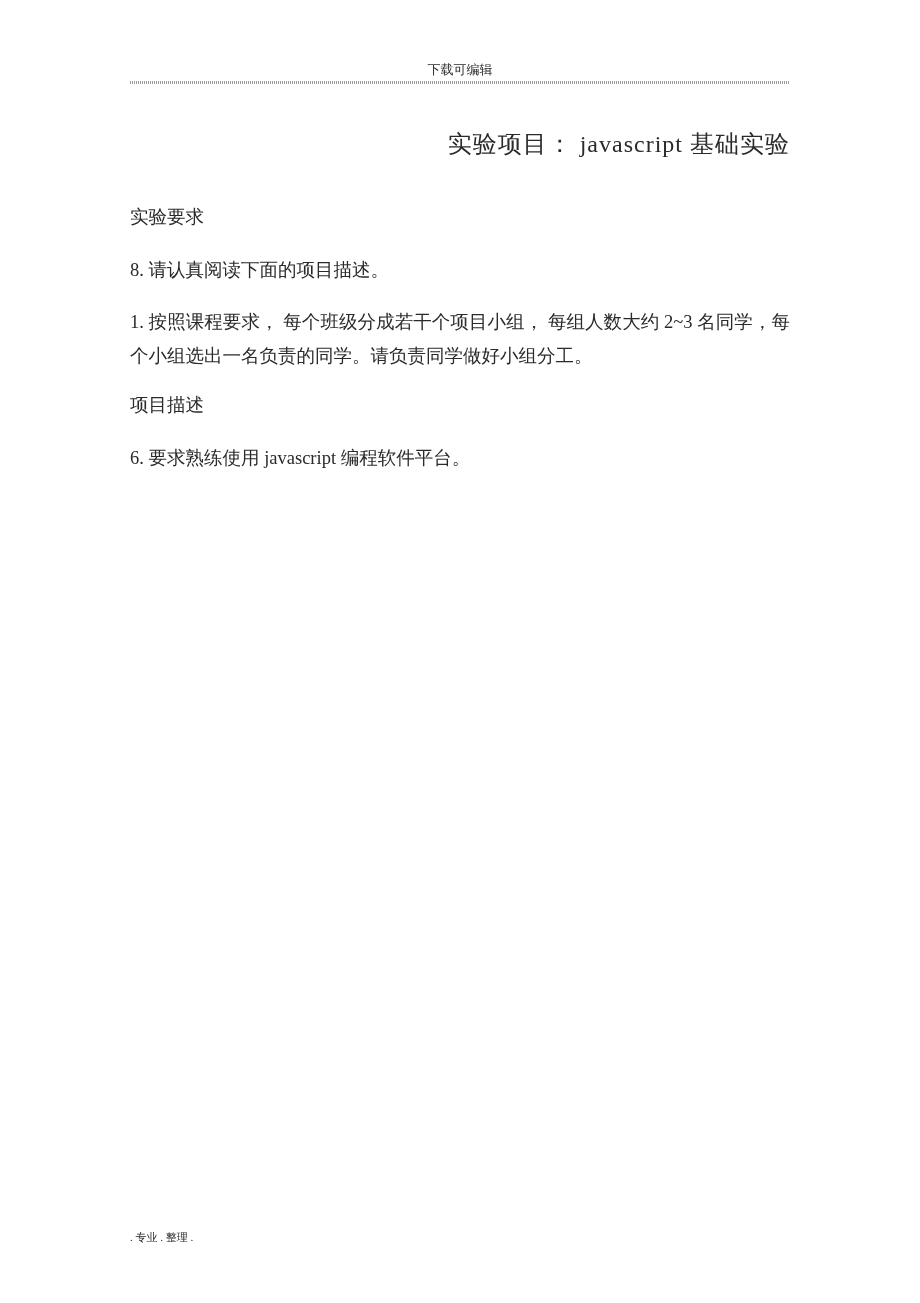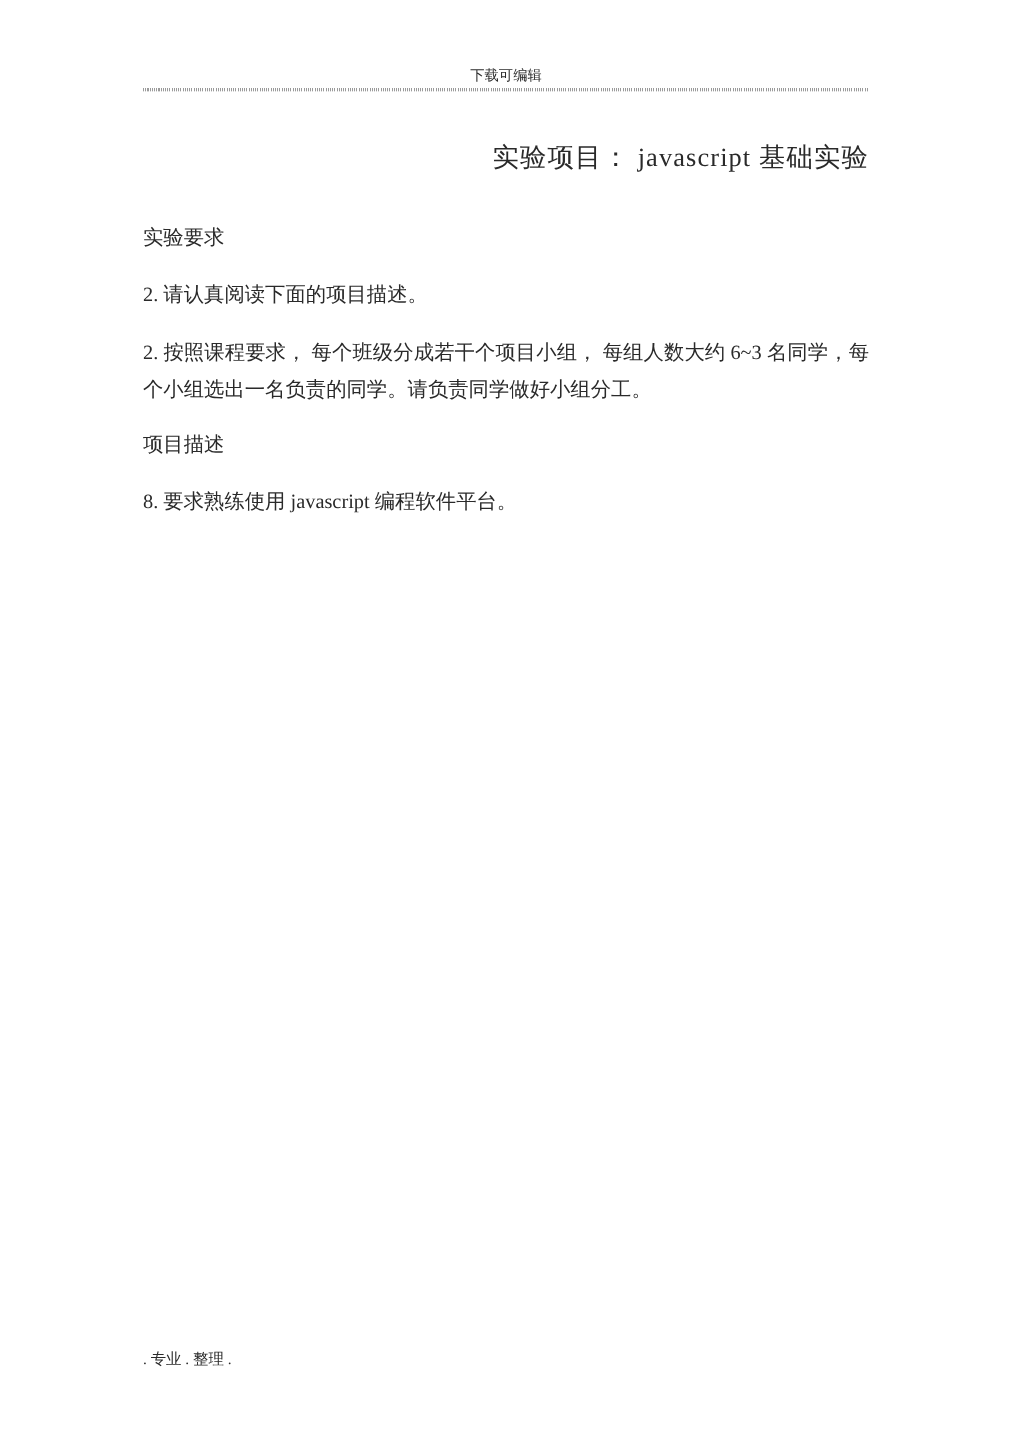--- a/index.html
+++ b/index.html
@@ -77,41 +77,41 @@
       font-family: "SimSun", "宋体", serif;
     }
     .body-text.justified {
       text-align: justify;
       text-align-last: left;
     }
     .footer {
       position: absolute;
       bottom: 58px;
       left: 130px;
-      font-size: 14px;
+      font-size: 11px;
       font-family: "SimSun", "宋体", serif;
       color: #2a2a2a;
     }
   </style>
 </head>
 <body>
 
 <div class="page">
   <div class="header-area">
     <span class="header-label">下载可编辑</span>
     <hr class="header-rule">
   </div>
 
   <h1 class="title">实验项目： javascript 基础实验</h1>
 
   <div>
     <div class="section-heading">实验要求</div>
-    <p class="body-text">2. 请认真阅读下面的项目描述。</p>
-    <p class="body-text justified">2. 按照课程要求，  每个班级分成若干个项目小组，  每组人数大约 6~3 名同学，每个小组选出一名负责的同学。请负责同学做好小组分工。</p>
+    <p class="body-text">8. 请认真阅读下面的项目描述。</p>
+    <p class="body-text justified">1. 按照课程要求，  每个班级分成若干个项目小组，  每组人数大约 2~3 名同学，每个小组选出一名负责的同学。请负责同学做好小组分工。</p>
   </div>
 
   <div>
     <div class="section-heading">项目描述</div>
-    <p class="body-text">8. 要求熟练使用  javascript   编程软件平台。</p>
+    <p class="body-text">6. 要求熟练使用  javascript   编程软件平台。</p>
   </div>
 </div>
 
 <div class="footer">. 专业 . 整理 .</div>
 
 </body></html>

